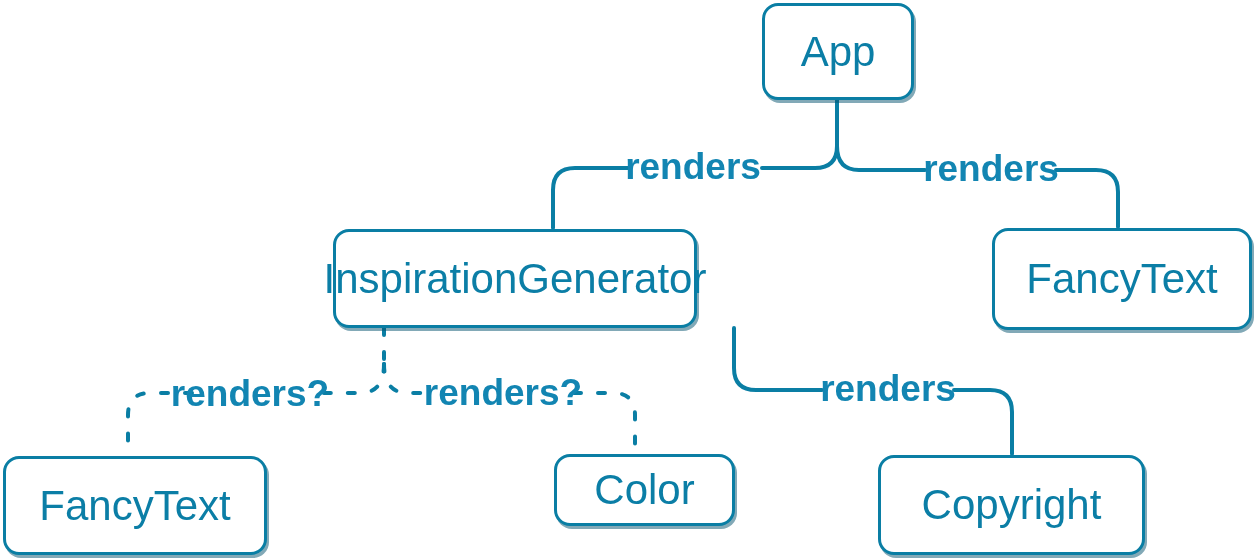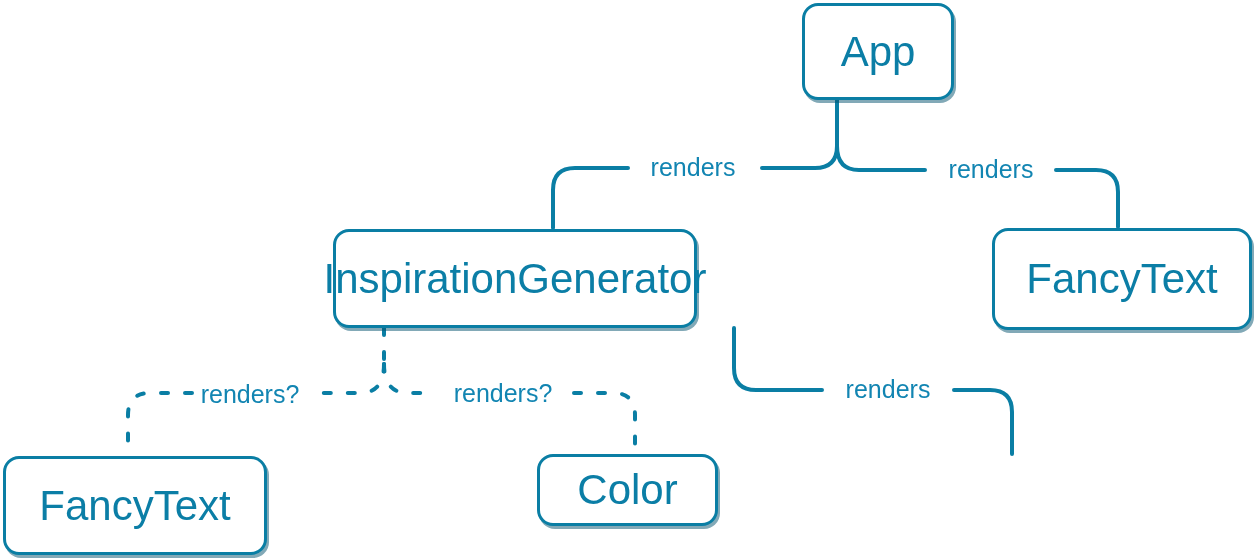--- a/index.html
+++ b/index.html
@@ -45,22 +45,22 @@
     justify-content: center;
     color: var(--node-text);
     font-size: 42px;
     font-weight: 500;
     white-space: nowrap;
   }
   .edge-label {
     position: absolute;
     transform: translate(-50%, -50%);
     color: var(--edge-label);
-    font-size: 25px;
-    font-weight: 400;
+    font-size: 37px;
+    font-weight: 700;
     white-space: nowrap;
   }
 </style>
 </head>
 <body>
 
 <div class="canvas">
 
   <svg class="edges-svg" viewBox="0 0 1257 560" xmlns="http://www.w3.org/2000/svg">
 
@@ -75,40 +75,43 @@
 
     <path class="dashed" d="M384 328 V366"></path>
 
     <path class="dashed" d="M384 364 Q384 393 360 393 H316"></path>
     <path class="dashed" d="M192 393 H150 Q128 393 128 415 V455"></path>
 
     <path class="dashed" d="M384 364 Q384 393 408 393 H432"></path>
     <path class="dashed" d="M574 393 H613 Q635 393 635 415 V451"></path>
   </svg>
 
-  <div class="node" style="left:762px; top:3px; width:152px; height:97px;margin-left:40px;">
+  <div class="node" style="left:762px; top:3px; width:152px; height:97px;">
     <span>App</span>
   </div>
 
   <div class="node" style="left:333px; top:229px; width:364px; height:99px;">
     <span>InspirationGenerator</span>
   </div>
 
   <div class="node" style="left:992px; top:228px; width:260px; height:102px;">
     <span>FancyText</span>
   </div>
 
   <div class="node" style="left:3px; top:456px; width:264px; height:99px;">
     <span>FancyText</span>
   </div>
 
-  <div class="node" style="left:537px; top:454px; width:181px; height:72px;">
+  <div class="node" style="left:554px; top:454px; width:181px; height:72px;">
     <span>Color</span>
   </div>
 
+  <div class="node" style="left:878px; top:455px; width:267px; height:100px;">
+    <span>Copyright</span>
+  </div>
 
   <span class="edge-label" style="left:693px; top:167px;">renders</span>
 
   <span class="edge-label" style="left:991px; top:169px;">renders</span>
 
   <span class="edge-label" style="left:250px; top:394px;">renders?</span>
 
   <span class="edge-label" style="left:503px; top:393px;">renders?</span>
 
   <span class="edge-label" style="left:888px; top:389px;">renders</span>

